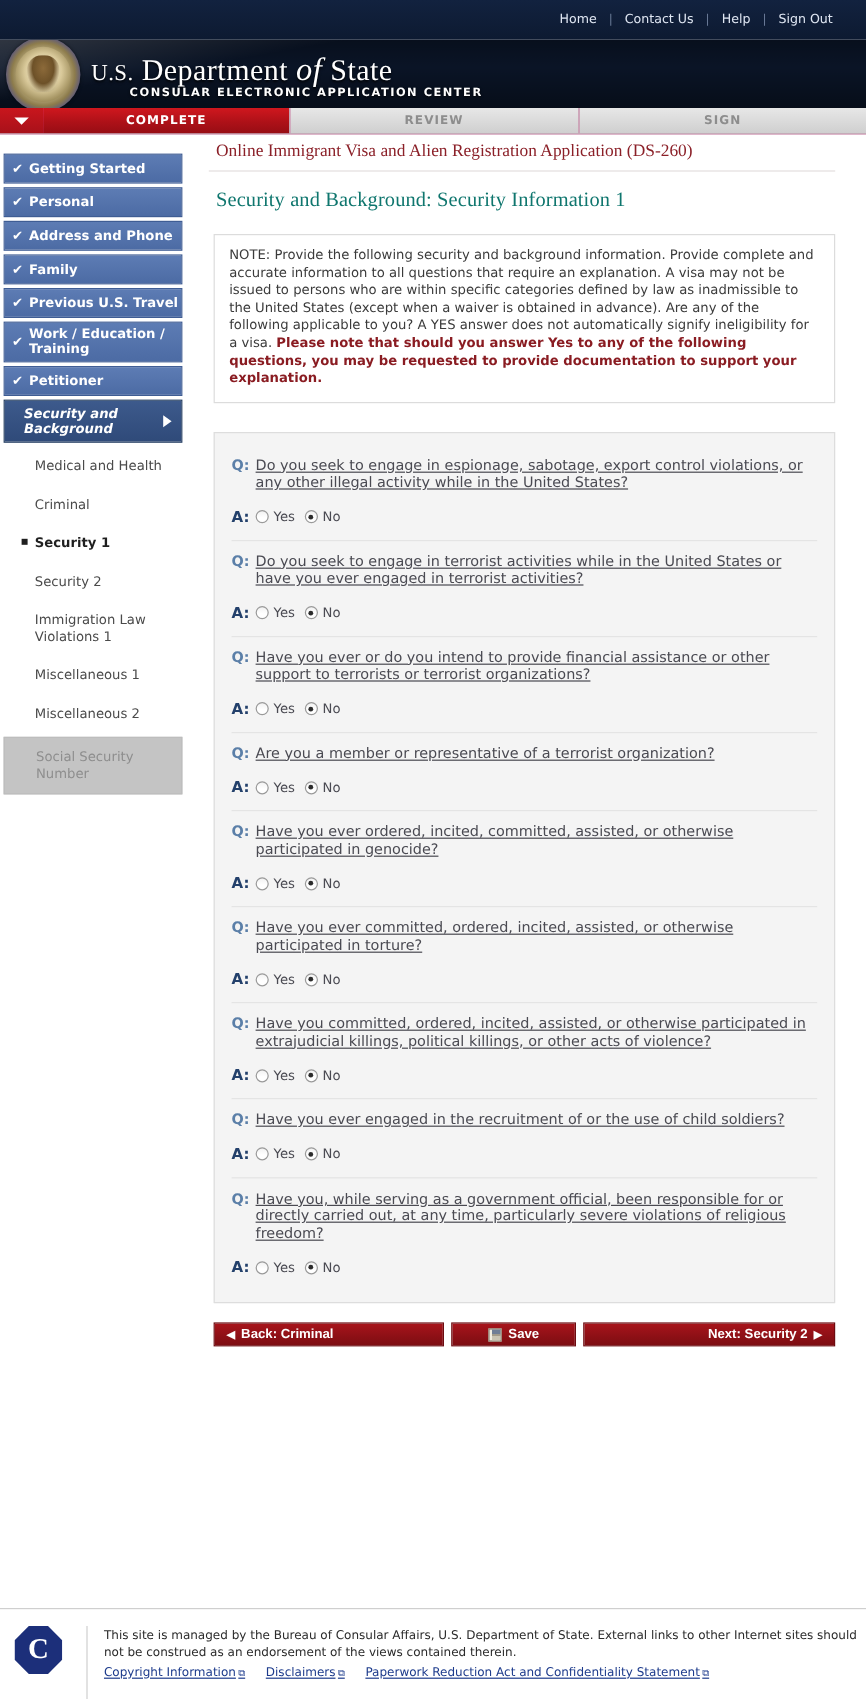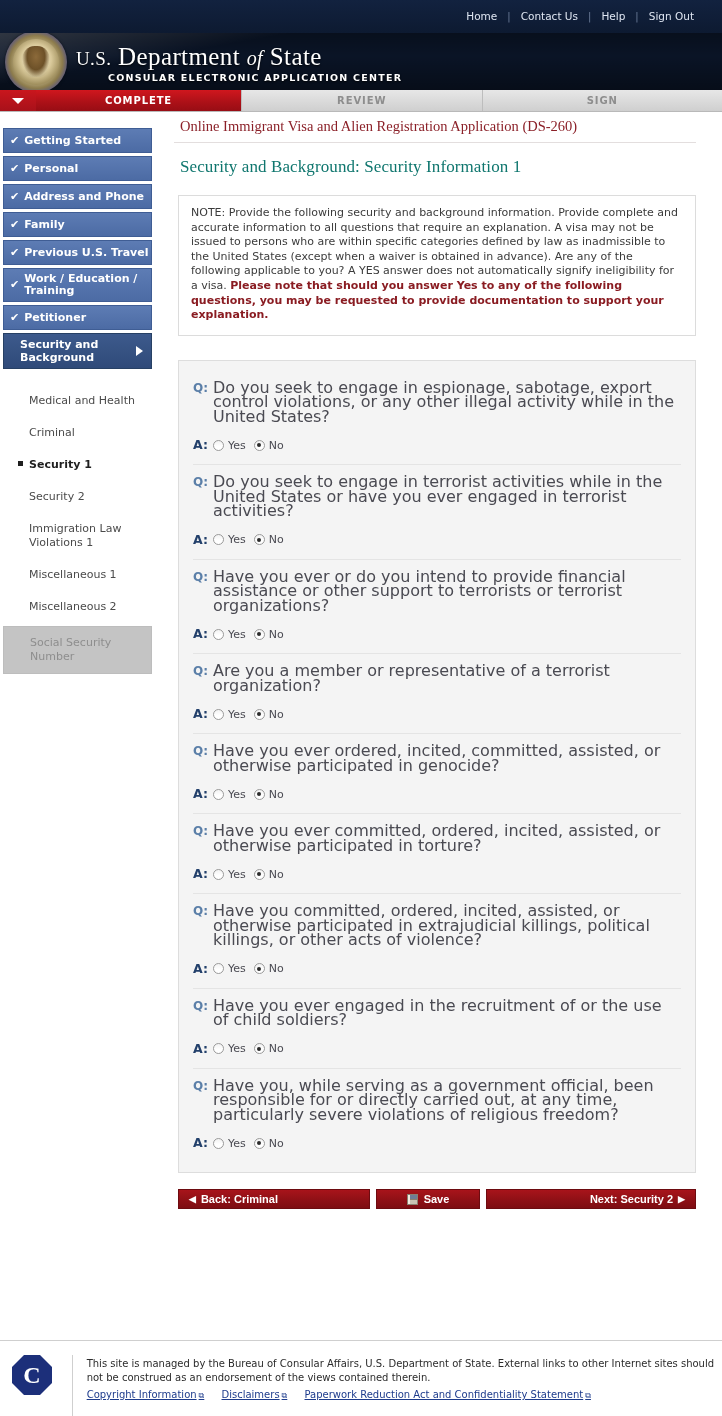--- a/index.html
+++ b/index.html
@@ -68,21 +68,21 @@
   }
   .banner-title {
     position: absolute; left: 76px; top: 10px; z-index: 3;
     color: #ffffff;
     font-family: "Liberation Serif", "DejaVu Serif", serif;
     font-size: 25px; letter-spacing: .4px;
     text-shadow: 0 1px 2px rgba(0,0,0,.85);
     white-space: nowrap;
   }
   .banner-title .sm { font-size: 19px; }
-  .banner-title .it { font-style: italic; font-size: 20px; margin-top: 40px; }
+  .banner-title .it { font-style: italic; font-size: 27px; margin-top: 40px; }
   .banner-sub {
     position: absolute; left: 108px; top: 39px; z-index: 3;
     color: #ffffff; font-size: 9.5px; font-weight: bold;
     letter-spacing: 1.25px;
     text-shadow: 0 1px 2px rgba(0,0,0,.85);
     white-space: nowrap;
   }
 
   
   .tabs {
@@ -121,26 +121,26 @@
   .nav-done {
     margin: 0 14px 3px 3px; height: 25px; display: flex; align-items: center;
     background: linear-gradient(to bottom,#5d7cb4 0%, #4c6ba4 100%);
     border: 1px solid #3f5d94;
     color: #ffffff; font-size: 11px; font-weight: bold;
     padding-left: 6px; line-height: 12px;
   }
   .nav-done.tall { height: 34px; }
   .nav-done .chk { font-size: 11px; margin-right: 5px; }
   .nav-active {
-    margin: 0 14px 16px 3px; min-height: 34px; display: flex; align-items: center;
+    margin: 0 14px 4px 3px; min-height: 34px; display: flex; align-items: center;
     justify-content: space-between;
     background: linear-gradient(to bottom,#3d5a8c 0%, #2f4a79 100%);
     border: 1px solid #274064;
     color: #ffffff; font-size: 11px; font-weight: bold;
-    padding: 4px 8px 4px 16px; line-height: 13px;
+    padding: 4px 8px 4px 16px; line-height: 13px; font-style: italic;
   }
   .nav-active .tri {
     width:0;height:0;border-top:5px solid transparent;border-bottom:5px solid transparent;
     border-left:7px solid #ffffff; flex: 0 0 auto; margin-left: 6px;
   }
   .nav-sub {
     margin: 0 14px 0 3px; padding: 9px 8px 9px 26px; position: relative;
     font-size: 11px; color: #4a4a4a; line-height: 14px; min-height: 29px;
     display:flex; align-items:center;
   }
@@ -176,21 +176,21 @@
     border: 1px solid #dddddd; background: #f4f4f4;
     padding: 10px 14px 10px 14px; margin-left: 4px;
   }
   .qitem { padding: 10px 0 12px 0; border-bottom: 1px solid #e4e4e4; }
   .qitem:last-child { border-bottom: none; }
   .qrow { display: flex; align-items: flex-start; }
   .qlabel {
     font-size: 12px; font-weight: bold; color: #5b7fa8;
     flex: 0 0 20px; line-height: 14.5px; padding-top: 0px;
   }
-  .qtext { font-size: 16px; color: #4a4a52; line-height: 14.5px; }
+  .qtext { font-size: 12px; color: #4a4a52; line-height: 14.5px; text-decoration: underline; }
   .arow { display: flex; align-items: center; margin-top: 14px; }
   .alabel {
     font-size: 12.5px; font-weight: bold; color: #23406b;
     flex: 0 0 20px; line-height: 14px;
   }
   .opt { display: flex; align-items: center; margin-right: 8px; text-align: right; }
   .radio {
     width: 11px; height: 11px; border-radius: 50%;
     border: 1px solid #9a9a9a;
     background: linear-gradient(to bottom,#f2f2f2 0%, #ffffff 60%);

